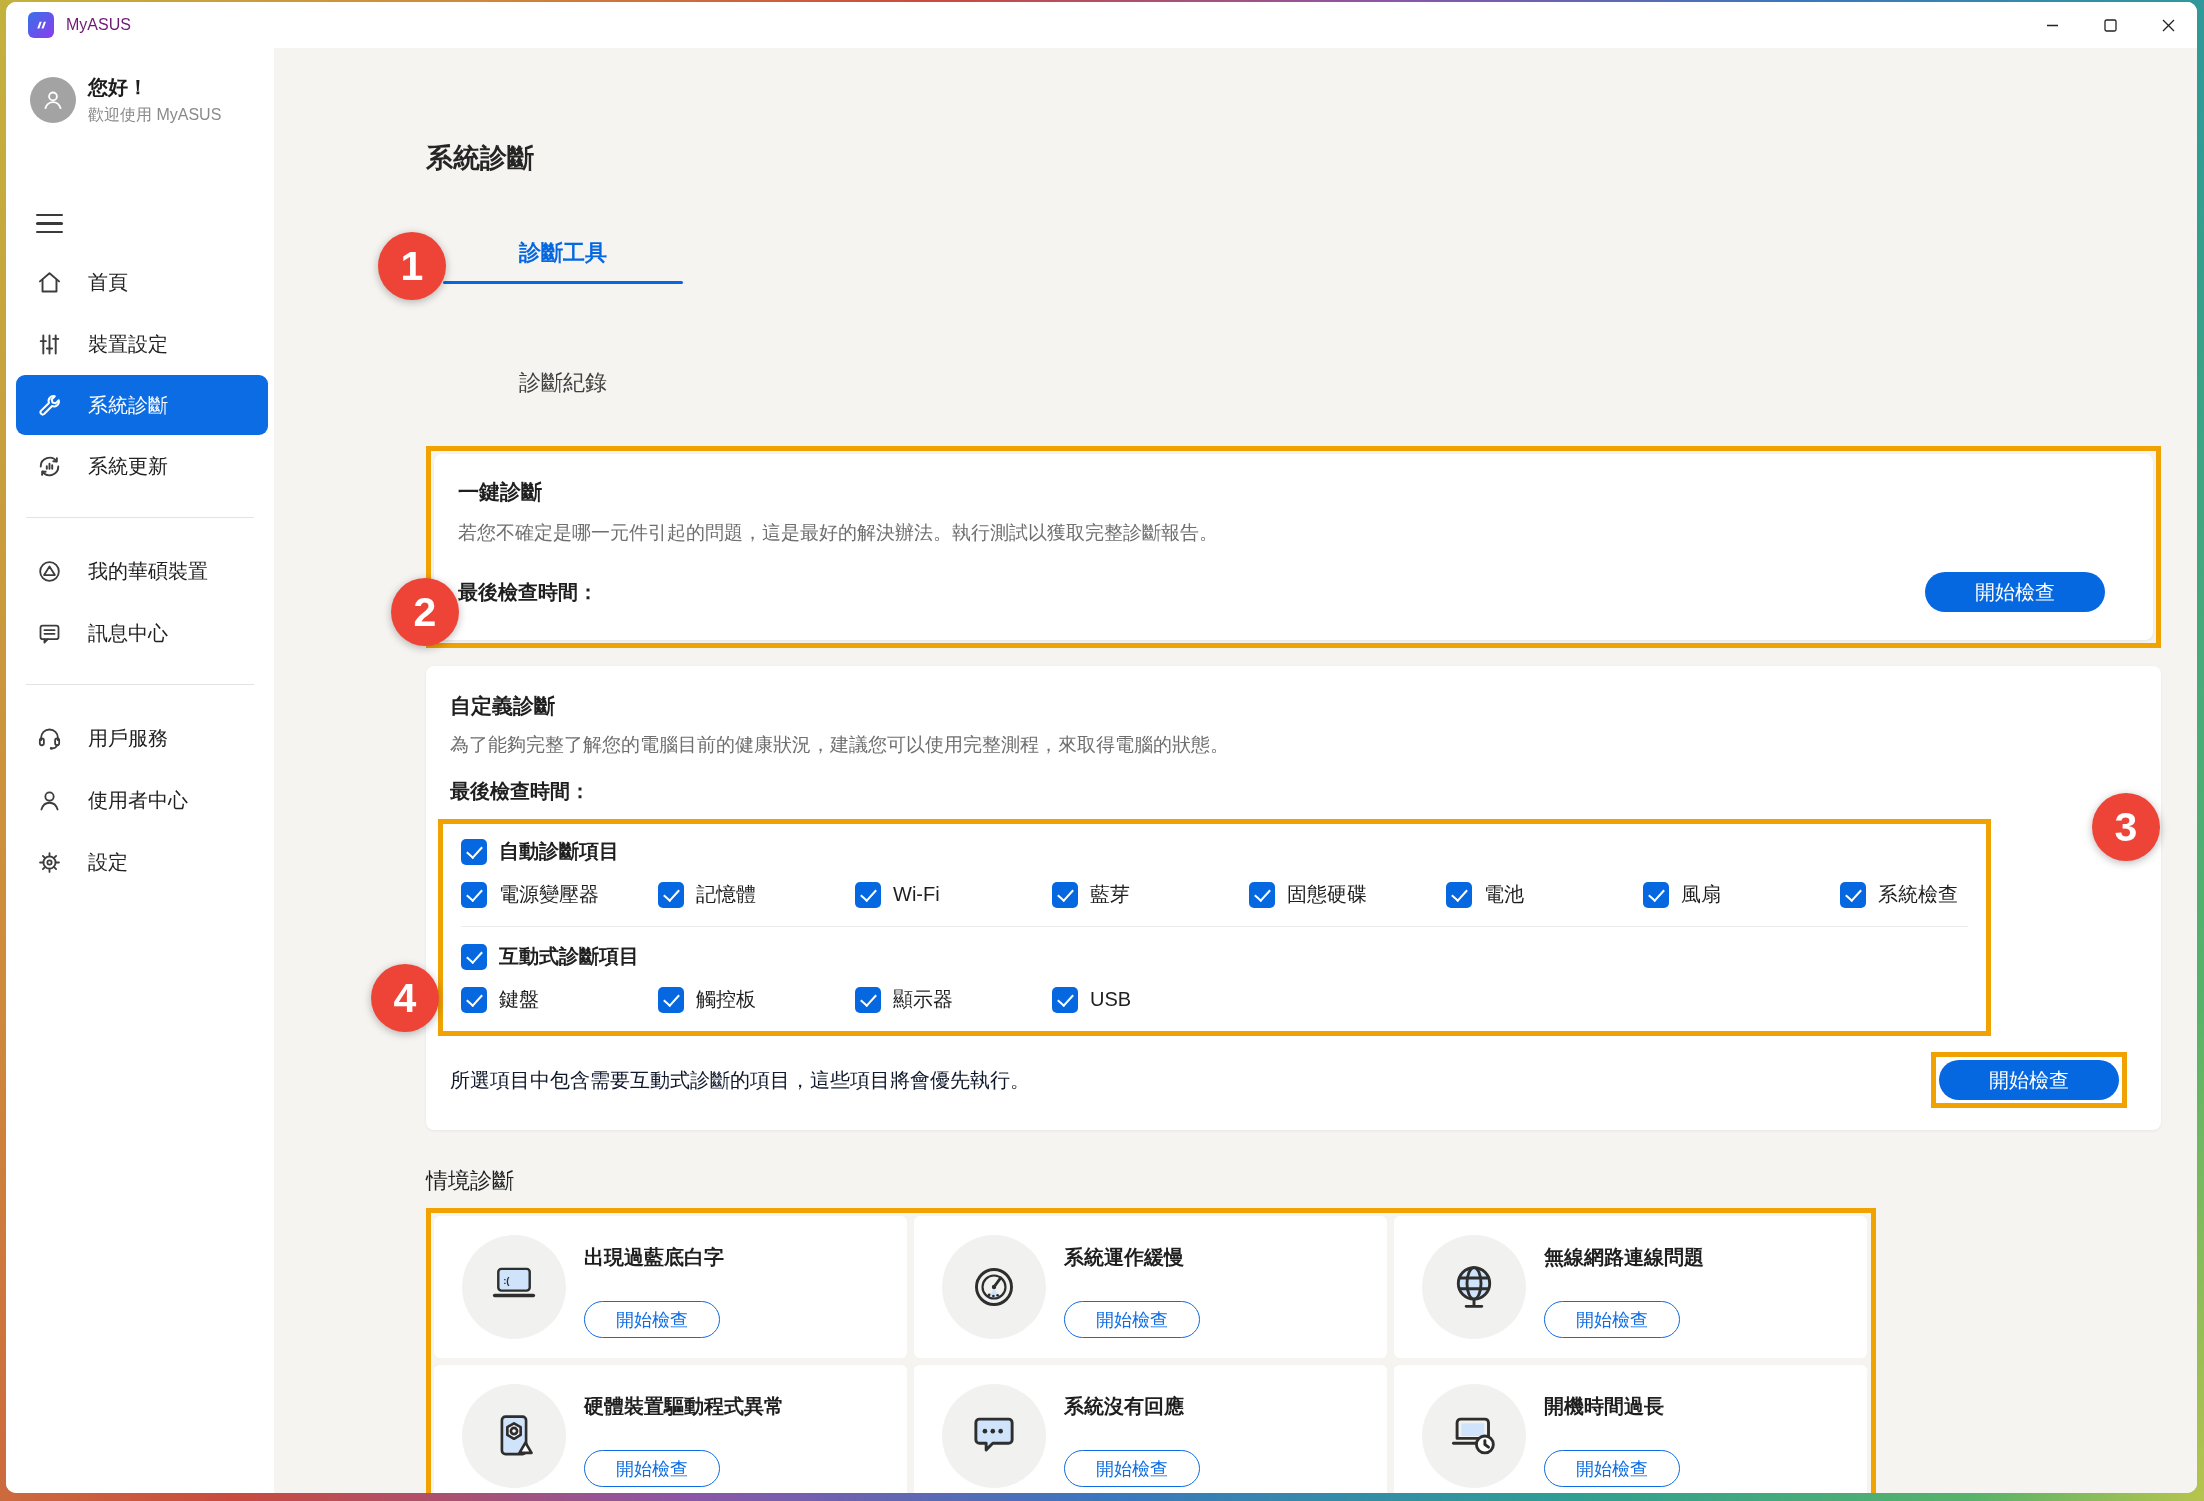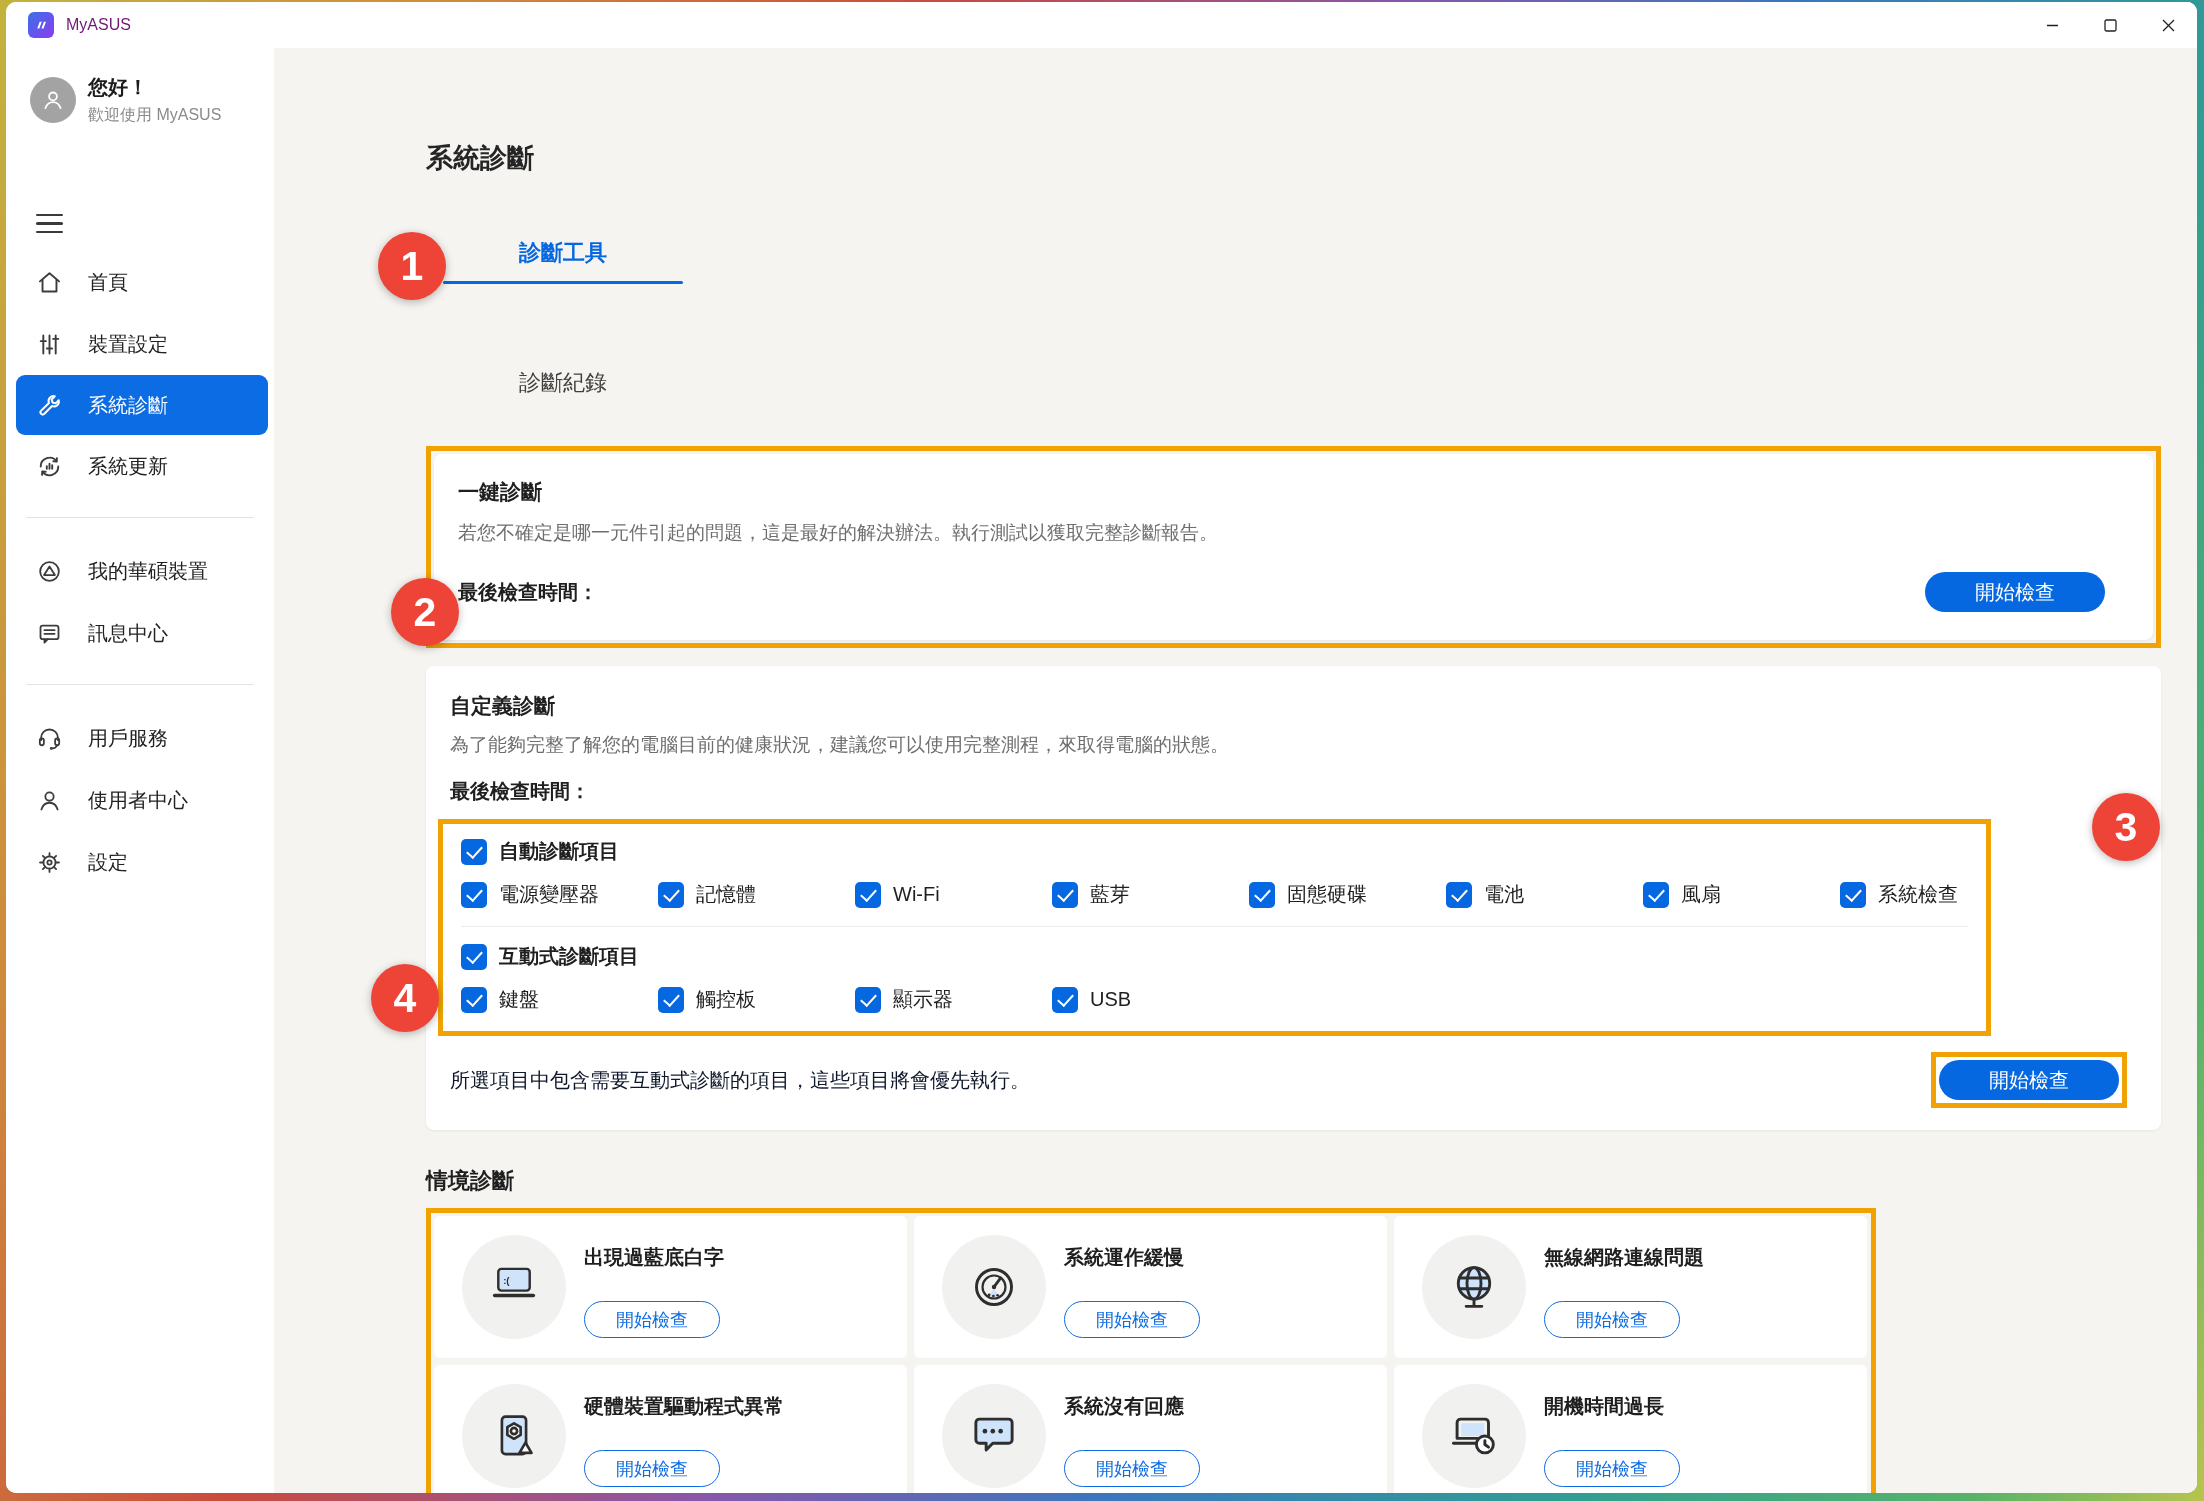--- a/index.html
+++ b/index.html
@@ -88,21 +88,21 @@
   .checkbox { width: 26px; height: 26px; background: #0668e1; border-radius: 5px; position: relative; flex: none; cursor: pointer; }
   .checkbox::after {
     content: ""; position: absolute; left: 9px; top: 4px; width: 7px; height: 13px;
     border-right: 2.6px solid #fff; border-bottom: 2.6px solid #fff; transform: rotate(42deg);
   }
   .cb-divider { border: none; border-top: 1px solid #ececec; margin: 18px 18px 16px 0; }
   .custom-footer { display: flex; align-items: center; justify-content: space-between; margin-top: 16px; }
   .note-blue { font-size: 20px; color: #0f172a; margin-left: 12px; }
   .btn-annot-box { flex: none; }
 
-  .section-title { font-size: 22px; font-weight: bold; color: #1f1f1f; margin-top: 36px; margin-bottom: 12px; }
+  .section-title { font-size: 22px; font-weight: normal; color: #1f1f1f; margin-top: 36px; margin-bottom: 12px; }
   .grid-box { width: 1450px; }
   .scenario-grid { display: grid; grid-template-columns: repeat(3, 473px); grid-auto-rows: 142px; gap: 7px; }
   .scenario-card { background: #fff; border-radius: 6px; position: relative; padding: 28px 20px 0 150px; }
   .scenario-icon-wrap {
     position: absolute; left: 28px; top: 19px; width: 104px; height: 104px; border-radius: 50%;
     background: #f1f1ef; display: flex; align-items: center; justify-content: center;
   }
   .scenario-title { font-size: 20px; font-weight: bold; color: #1f1f1f; }
   .btn-outline {
     position: absolute; left: 150px; bottom: 20px; width: 136px; height: 37px;

